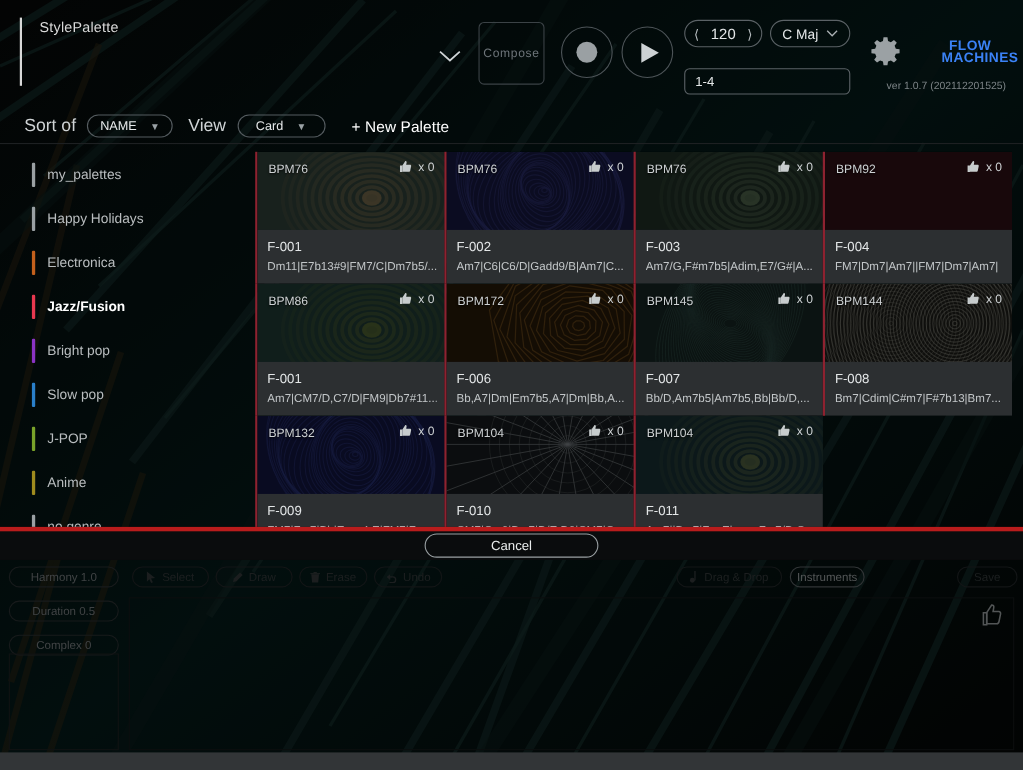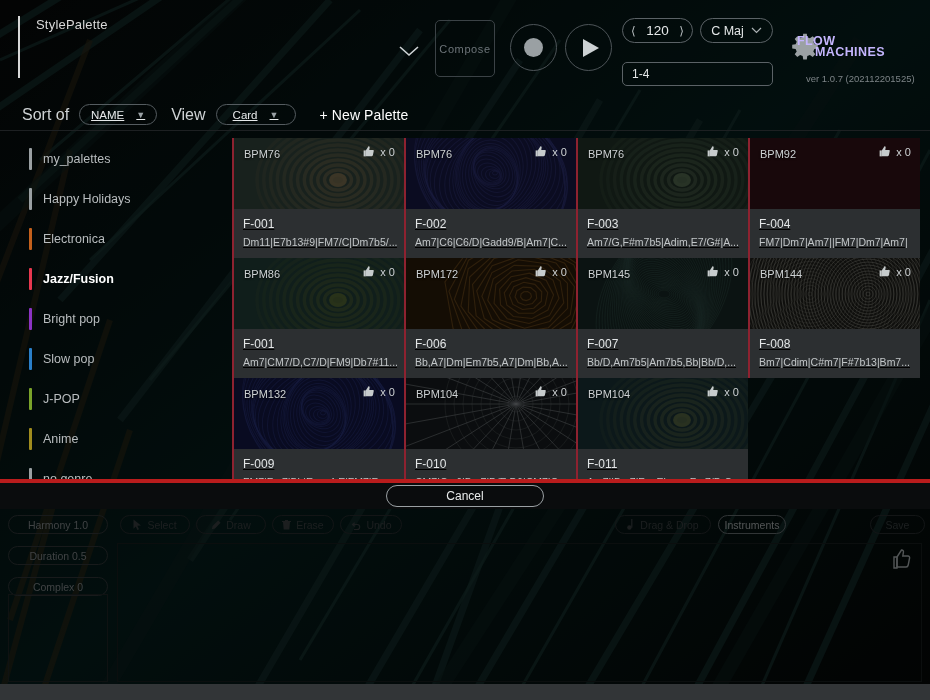--- a/index.html
+++ b/index.html
@@ -87,44 +87,44 @@
   }
   .bars-box {
     position:absolute; left:622px; top:62px;
     width:151px; height:24px;
     border:1px solid #5b6266; border-radius:5px;
     display:flex; align-items:center;
     padding-left:9px; color:#e4e7e8; font-size:12px; cursor:pointer;
   }
   .gear { position:absolute; left:790px; top:32px; cursor:pointer; }
   .logo {
-    position:absolute; left:797px; top:36px;
-    color:#c4b5fd; font-size:12.5px; font-weight:bold; letter-spacing:.4px;
-    line-height:11px; text-align:left;
+    position:absolute; left:838px; top:36px;
+    color:#3b82f6; font-size:12.5px; font-weight:bold; letter-spacing:.4px;
+    line-height:11px; text-align:center;
   }
   .logo .l2 { margin-left:18px; }
   .ver {
     position:absolute; left:806px; top:73px;
     color:#7d8487; font-size:9.5px;
   }
   .chev-svg { display:block; }
 
   
   .subbar {
     position:absolute; top:99px; left:0; width:930px; height:32px;
     z-index:5;
     display:flex; align-items:center;
     border-bottom:1px solid #1d2022;
   }
   .lbl { color:#cfd3d5; font-size:16px; }
   .pill {
     height:21px; border:1px solid #555c60; border-radius:11px;
     display:inline-flex; align-items:center; justify-content:center;
     gap:12px; padding:0 11px;
-    color:#e6e9ea; font-size:11.5px; cursor:pointer;text-decoration:underline;
+    color:#e6e9ea; font-size:11.5px; cursor:pointer;
   }
   .pill .cv { color:#9aa1a5; font-size:9px; }
   .newpal {
     color:#fff; font-size:14px; cursor:pointer; letter-spacing:.1px;
   }
 
   
   .modal-body {
     position:absolute; top:131px; left:0; width:930px; height:348px;
     z-index:5; overflow:hidden;
@@ -171,21 +171,20 @@
   }
   .likes {
     position:absolute; right:9px; top:7px; z-index:3;
     display:flex; align-items:center; gap:5px;
     color:#cdd1d3; font-size:11px;
   }
   .meta {
     position:absolute; left:0; top:71px; width:172px; height:49px;
     background:#2c2f31;
     padding:7px 9px 0 9px;
-    text-decoration:underline;
   }
   .meta .nm { font-size:12px; color:#e3e6e7; line-height:16px; }
   .meta .ch {
     font-size:10.5px; color:#c2c6c8; margin-top:4px;
     white-space:nowrap; overflow:hidden;
   }
 
   
   .modal-foot {
     position:absolute; top:479px; left:0; width:930px; height:30px;

